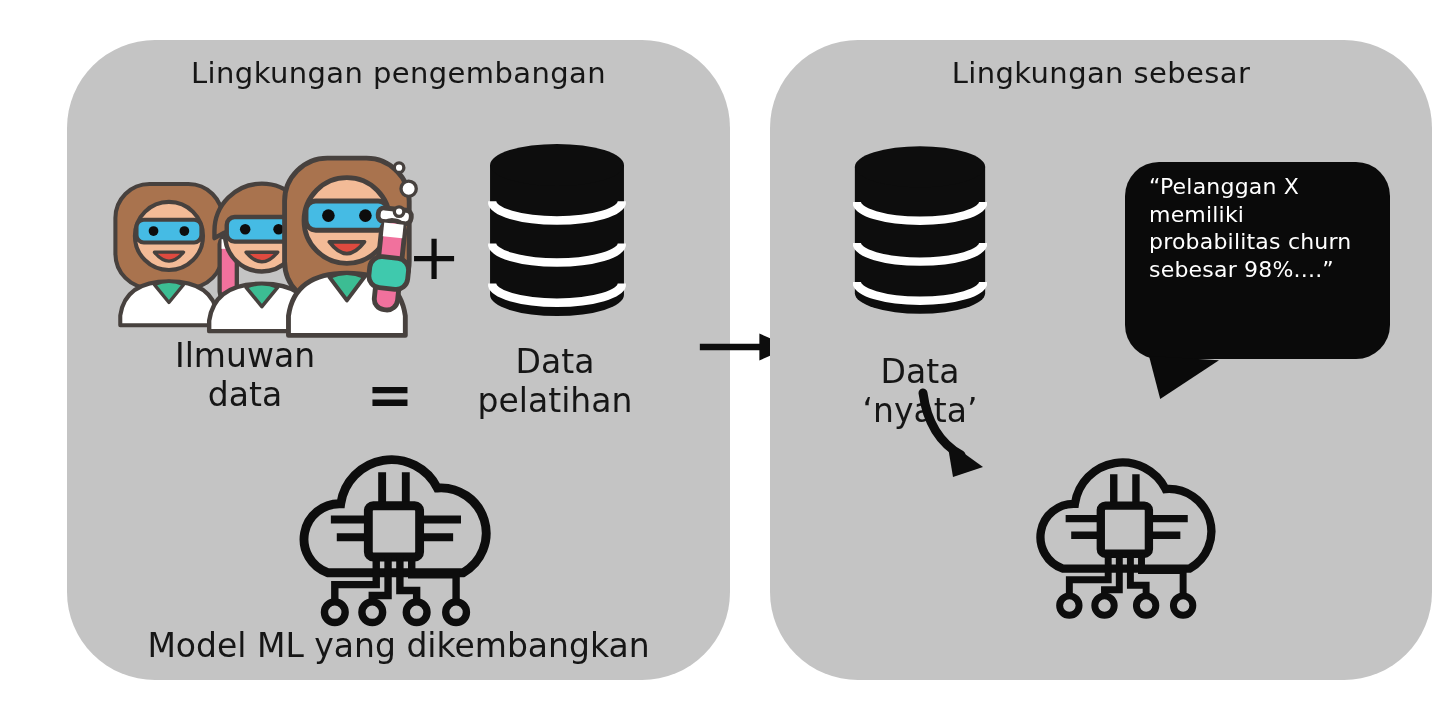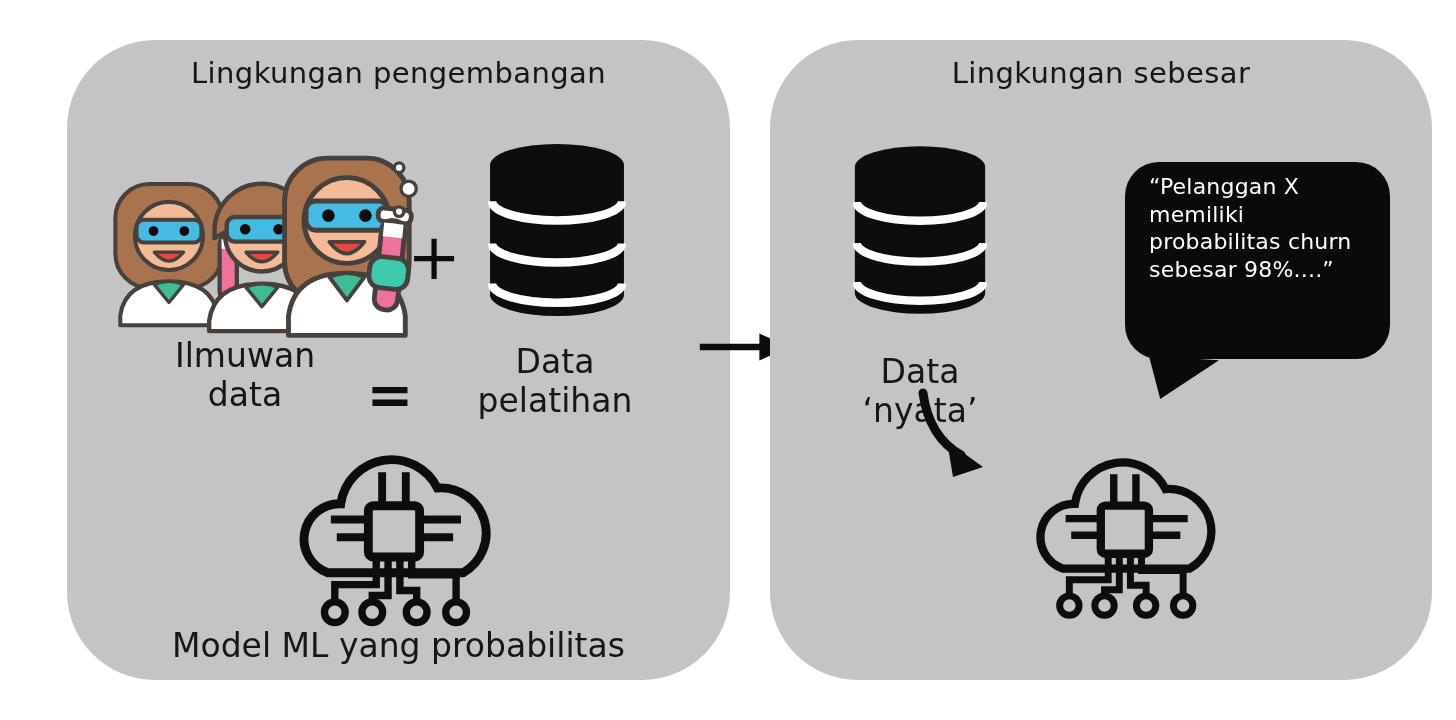--- a/index.html
+++ b/index.html
@@ -156,21 +156,21 @@
     <div class="lbl lbl-training">Data pelatihan</div>
 
     <div class="equals">=</div>
 
     <div class="icon cloud-dev">
       <svg viewBox="0 0 240 215">
           <use href="#cloudml"></use>
         </svg>
     </div>
 
-    <div class="lbl lbl-model">Model ML yang probabilitas</div>
+    <div class="lbl lbl-model">Model ML yang dikembangkan</div>
   </section>
 
   <div class="mid-arrow">
     <svg viewBox="0 0 100 36">
       <path class="s-ink nofill" stroke-width="7" d="M4,18 H68"></path>
       <polygon class="f-ink" points="66,4 98,18 66,32"></polygon>
     </svg>
   </div>
 
   <section class="panel prod">

